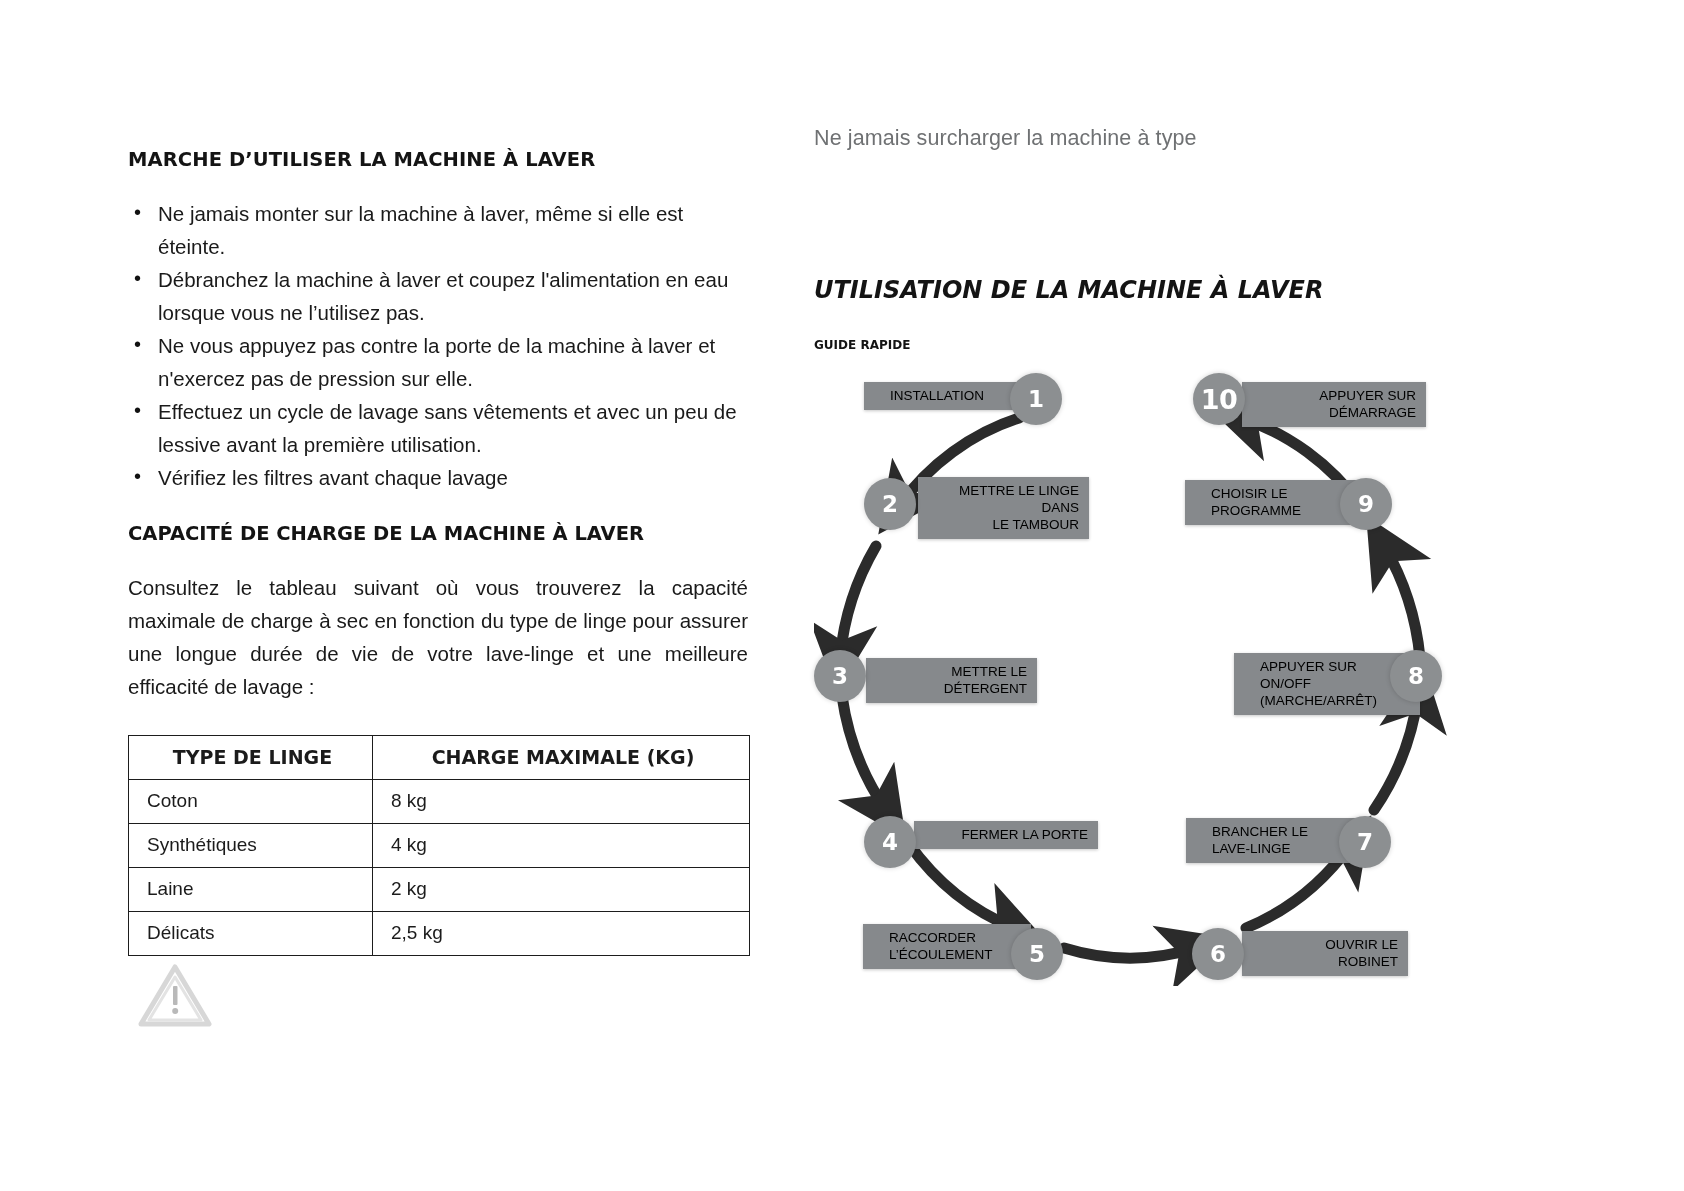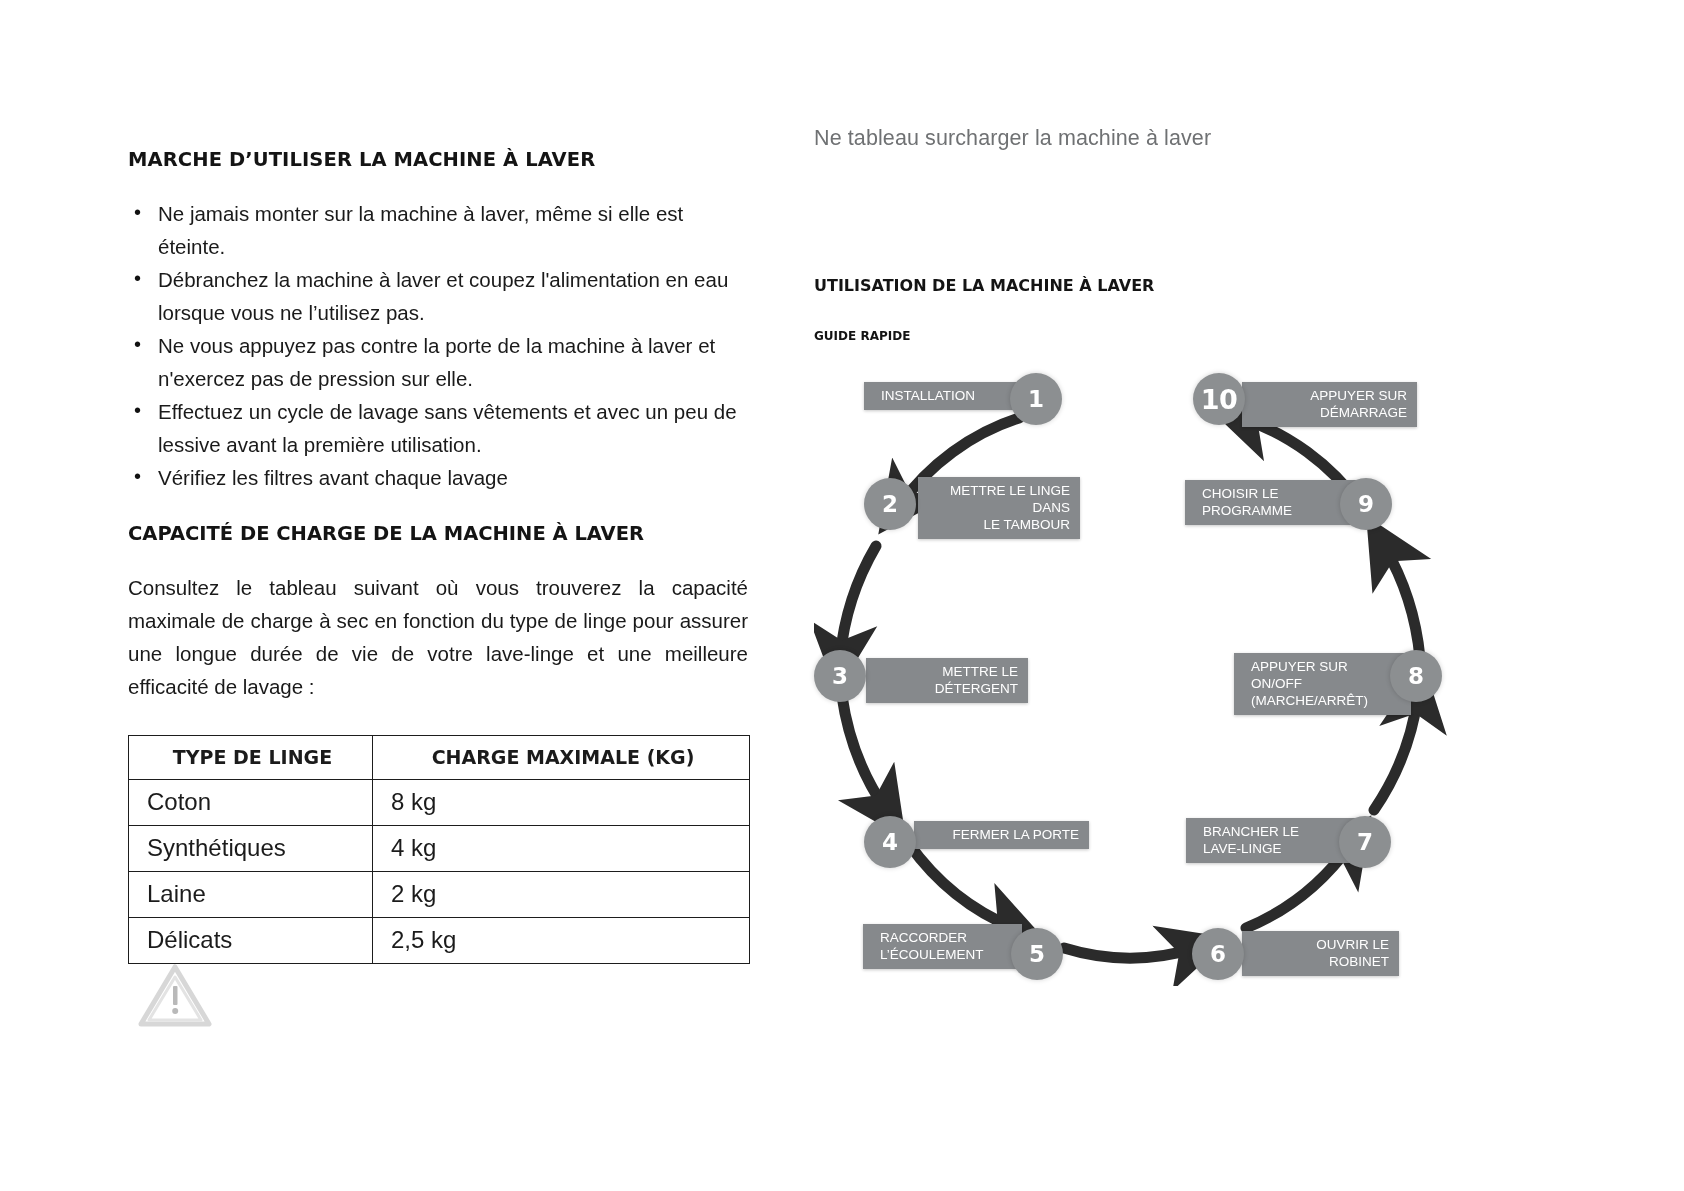--- a/index.html
+++ b/index.html
@@ -74,21 +74,21 @@
   
   table.load-table {
     border-collapse: collapse;
     margin-top: 32px;
     width: 621px;
     table-layout: fixed;
   }
   table.load-table td, table.load-table th {
     border: 1.3px solid #1d1d1d;
     padding: 8px 14px 9px 18px;
-    font-size: 24px;
+    font-size: 19px;
     text-align: left;
     height: 26px;
   }
   table.load-table th {
     font-family: "DejaVu Sans", sans-serif;
     font-weight: bold;
     font-size: 19px;
     text-align: center;
   }
   table.load-table col.c1 { width: 244px; }
@@ -113,23 +113,24 @@
   .overload-note {
     font-family: "Liberation Sans", sans-serif;
     font-size: 21.5px;
     color: #6f7173;
     margin: 0;
     letter-spacing: 0.1px;
   }
   .util-heading {
     font-family: "DejaVu Sans", sans-serif;
     font-weight: bold;
-    font-size: 16px;
+    font-size: 24px;
     color: #141414;
     margin: 125px 0 0 0;
+    font-style: italic;
   }
   .guide-heading {
     font-family: "DejaVu Sans", sans-serif;
     font-weight: bold;
     font-size: 12px;
     color: #141414;
     margin: 34px 0 0 0;
   }
 
   
@@ -162,25 +163,25 @@
     align-items: center;
     justify-content: center;
     z-index: 5;
     box-shadow: 0 0 5px rgba(0,0,0,0.18);
   }
   .step-circle.wide { font-size: 27px; letter-spacing: -0.5px; }
 
   .step-label {
     position: absolute;
     background: #86898c;
-    color: #ffffff;
+    color: #000000;
     font-family: "Liberation Sans", sans-serif;
     font-size: 13.5px;
     line-height: 17px;
-    padding: 5px 10px 6px 17px;
+    padding: 5px 10px 6px 26px;
     white-space: pre-line;
     z-index: 4;
     box-shadow: 0 1px 3px rgba(0,0,0,0.22);
   }
   .step-label.right { text-align: right; }
   .step-label.left  { text-align: left; }
 </style>
 </head>
 <body>
 
@@ -235,21 +236,21 @@
 <div class="warn-icon">
   <svg viewBox="0 0 76 68" width="76" height="68">
     <path d="M38 5 L72 62 L4 62 Z" fill="none" stroke="#d7d7d7" stroke-width="5" stroke-linejoin="round"></path>
     <path d="M38 15 L64 58 L12 58 Z" fill="none" stroke="#e3e3e3" stroke-width="3" stroke-linejoin="round"></path>
     <rect x="36" y="24" width="4.5" height="19" fill="#b9b9b9" rx="1"></rect>
     <circle cx="38.2" cy="49" r="3" fill="#b9b9b9"></circle>
   </svg>
 </div>
 
 <div class="right-col">
-  <p class="overload-note">Ne tableau surcharger la machine à laver</p>
+  <p class="overload-note">Ne jamais surcharger la machine à type</p>
 
   <h2 class="util-heading">UTILISATION DE LA MACHINE À LAVER</h2>
 
   <h3 class="guide-heading">GUIDE RAPIDE</h3>
 </div>
 
 <div class="diagram">
 
   <svg class="arcs" viewBox="0 0 660 620">
     <defs>

